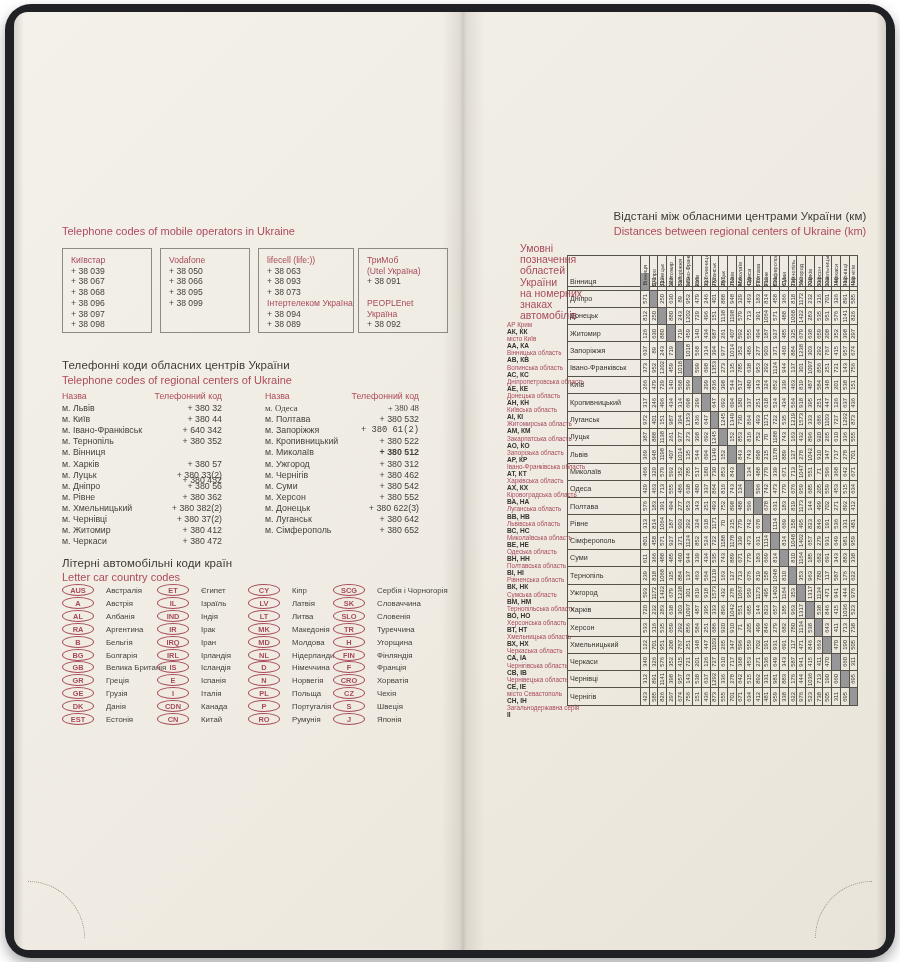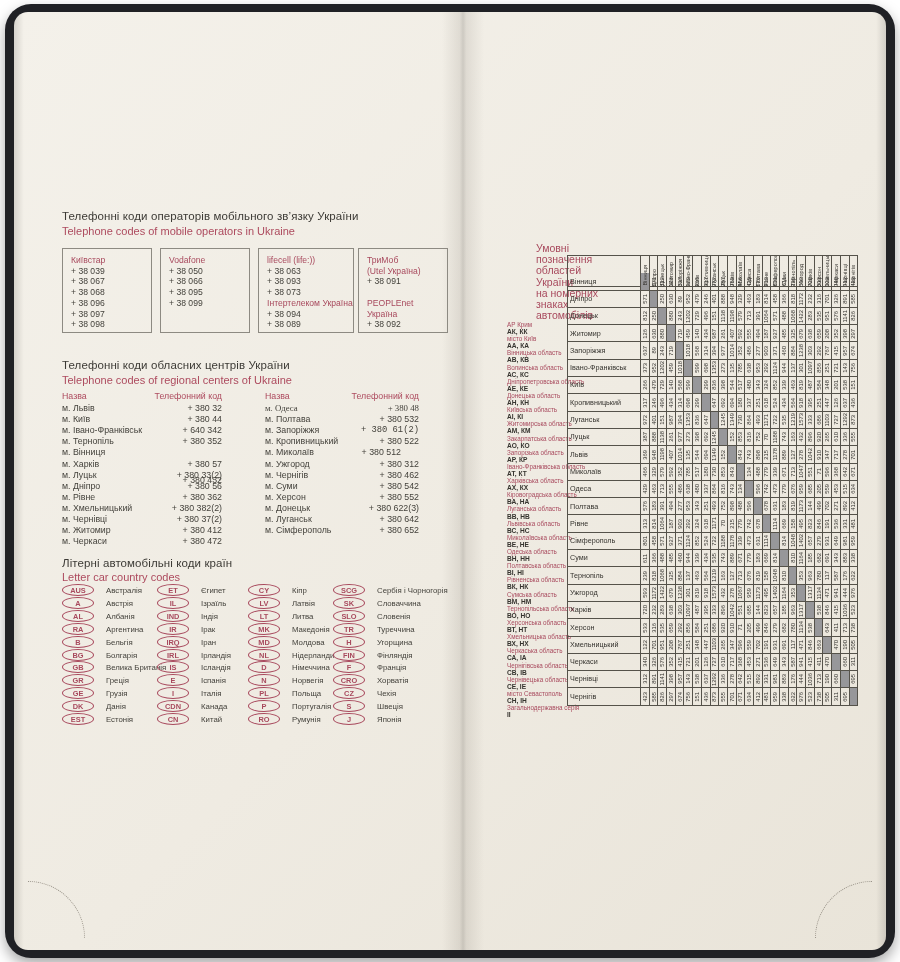--- a/index.html
+++ b/index.html
@@ -54,21 +54,20 @@
 </head>
 <body>
 
 <div class="photo">
   <div class="cover"></div>
   <div class="pages">
     <div class="edge-shade"></div>
     <div class="edge-shade-l"></div>
     <div class="gutter"></div>
 
-    <div class="abs ttl" style="left:48px;top:198px;">Телефонні коди операторів мобільного зв’язку України</div>
     <div class="abs sub" style="left:48px;top:213px;">Telephone codes of mobile operators in Ukraine</div>
     <div id="op-boxes">
         <div class="op-box" style="left: 48px; width: 90px;">
           <div class="op-line red">Київстар</div>
           <div class="op-line">+ 38 039</div>
           <div class="op-line">+ 38 067</div>
           <div class="op-line">+ 38 068</div>
           <div class="op-line">+ 38 096</div>
           <div class="op-line">+ 38 097</div>
           <div class="op-line">+ 38 098</div>
@@ -172,21 +171,21 @@
         <div class="reg-row" style="left: 251px; top: 413.2px; width: 1px;">
           <div class="reg-name">м. Запоріжжя</div>
           <div class="reg-code" style="left: 66px; width: 88px; font-family: Liberation Mono, monospace;">+ 380 61(2)</div>
         </div>
         <div class="reg-row" style="left: 251px; top: 424.3px; width: 1px;">
           <div class="reg-name">м. Кропивницький</div>
           <div class="reg-code" style="left: 66px; width: 88px;">+ 380 522</div>
         </div>
         <div class="reg-row" style="left: 251px; top: 435.4px; width: 1px;">
           <div class="reg-name">м. Миколаїв</div>
-          <div class="reg-code" style="left: 48px; width: 88px;">+ 380 512</div>
+          <div class="reg-code" style="left: 66px; width: 88px; font-weight: bold;">+ 380 512</div>
         </div>
         <div class="reg-row" style="left: 251px; top: 446.5px; width: 1px;">
           <div class="reg-name">м. Ужгород</div>
           <div class="reg-code" style="left: 66px; width: 88px;">+ 380 312</div>
         </div>
         <div class="reg-row" style="left: 251px; top: 457.6px; width: 1px;">
           <div class="reg-name">м. Чернігів</div>
           <div class="reg-code" style="left: 66px; width: 88px;">+ 380 462</div>
         </div>
         <div class="reg-row" style="left: 251px; top: 468.7px; width: 1px;">
@@ -385,22 +384,24 @@
         <div class="cc-row" style="left: 319px; top: 688.1px;">
           <div class="cc-oval">S</div>
           <div class="cc-name">Швеція</div>
         </div>
         <div class="cc-row" style="left: 319px; top: 701px;">
           <div class="cc-oval">J</div>
           <div class="cc-name">Японія</div>
         </div>
       </div>
 
+    <div class="abs ttl" style="left:576px;top:198px;width:300px;text-align:center;">Відстані між обласними центрами України (км)</div>
+    <div class="abs sub" style="left:576px;top:213px;width:300px;text-align:center;">Distances between regional centers of Ukraine (km)</div>
 
-    <div class="abs lg-head" style="left:522px;top:231px;" id="lg-head">
+    <div class="abs lg-head" style="left:506px;top:231px;" id="lg-head">
         <div>Умовні</div>
         <div>позначення</div>
         <div>областей</div>
         <div>України</div>
         <div>на номерних</div>
         <div>знаках</div>
         <div>автомобілів</div>
       </div>
     <div class="abs" style="left:493px;top:309px;" id="lg-entries">
         <div class="lg-entry">

